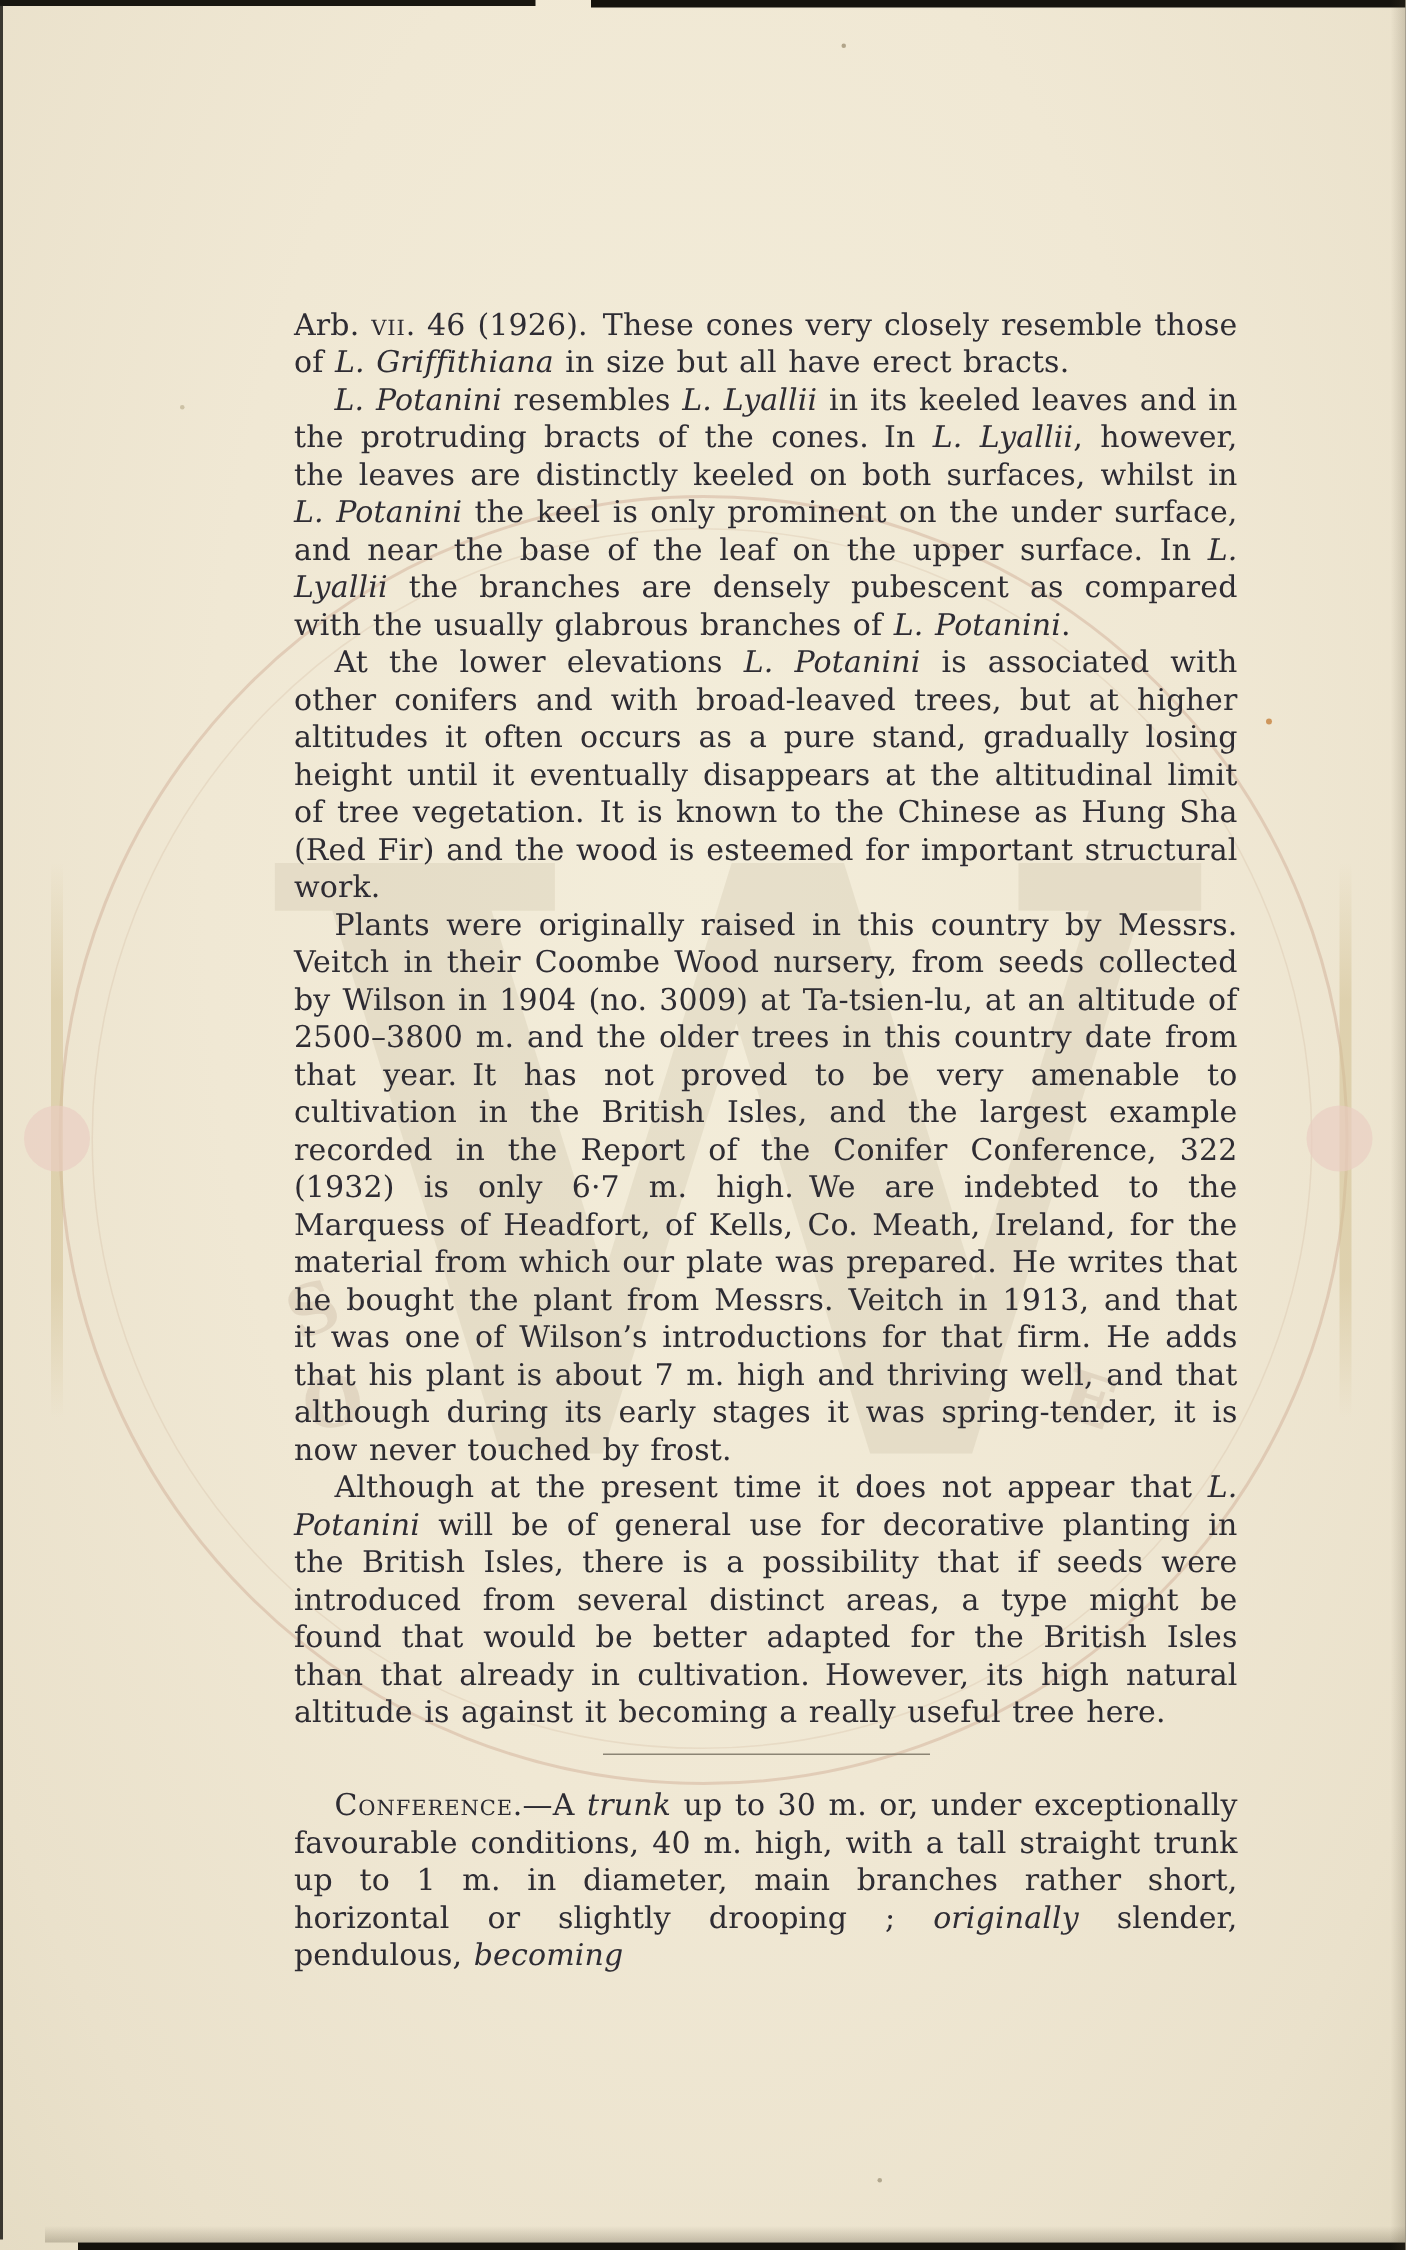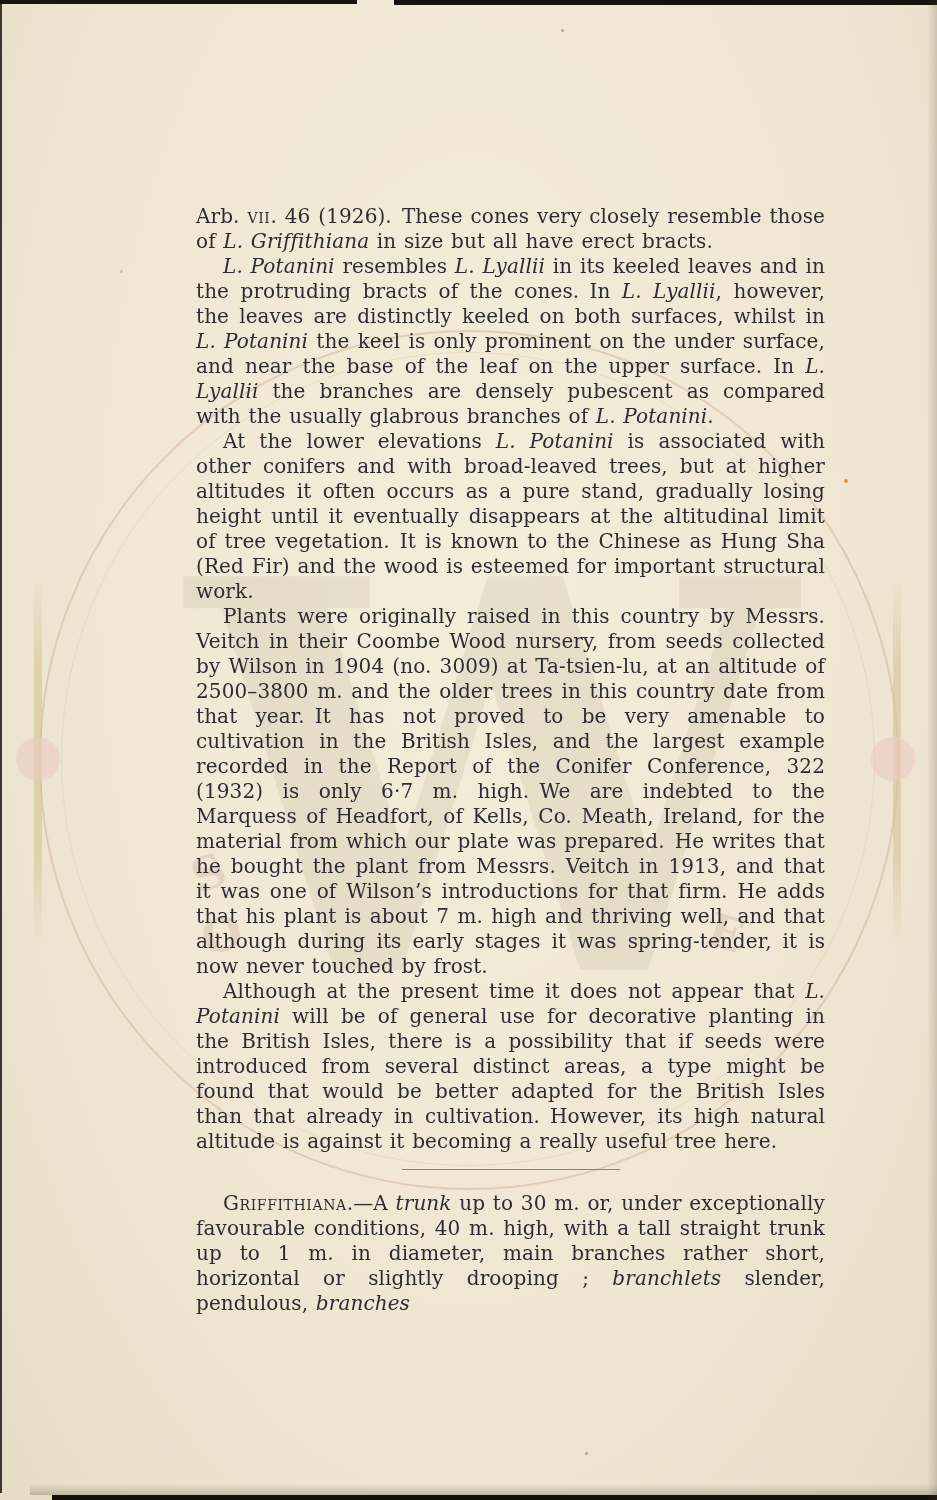--- a/index.html
+++ b/index.html
@@ -71,21 +71,21 @@
   <span class="wm-ring-letter wm-rl-1">O</span>
   <span class="wm-ring-letter wm-rl-2">E</span>
 
   <div class="text-block" id="text-block" style="color: rgb(46, 44, 51);">
       <p class="no-indent"><span>Arb. </span><span class="sc">vii</span><span>. 46 (1926). These cones very closely resemble those of </span><span class="i">L. Griffithiana</span><span> in size but all have erect bracts.</span></p>
       <p class=""><span class="i">L. Potanini</span><span> resembles </span><span class="i">L. Lyallii</span><span> in its keeled leaves and in the protruding bracts of the cones. In </span><span class="i">L. Lyallii</span><span>, however, the leaves are distinctly keeled on both surfaces, whilst in </span><span class="i">L. Potanini</span><span> the keel is only prominent on the under surface, and near the base of the leaf on the upper surface. In </span><span class="i">L. Lyallii</span><span> the branches are densely pubescent as compared with the usually glabrous branches of </span><span class="i">L. Potanini</span><span>.</span></p>
       <p class=""><span>At the lower elevations </span><span class="i">L. Potanini</span><span> is associated with other conifers and with broad-leaved trees, but at higher altitudes it often occurs as a pure stand, gradually losing height until it eventually disappears at the altitudinal limit of tree vegetation. It is known to the Chinese as Hung Sha (Red Fir) and the wood is esteemed for important structural work.</span></p>
       <p class=""><span>Plants were originally raised in this country by Messrs. Veitch in their Coombe Wood nursery, from seeds collected by Wilson in 1904 (no. 3009) at Ta-tsien-lu, at an altitude of 2500–3800 m. and the older trees in this country date from that year. It has not proved to be very amenable to cultivation in the British Isles, and the largest example recorded in the Report of the Conifer Conference, 322 (1932) is only 6·7 m. high. We are indebted to the Marquess of Headfort, of Kells, Co. Meath, Ireland, for the material from which our plate was prepared. He writes that he bought the plant from Messrs. Veitch in 1913, and that it was one of Wilson’s introductions for that firm. He adds that his plant is about 7 m. high and thriving well, and that although during its early stages it was spring-tender, it is now never touched by frost.</span></p>
       <p class=""><span>Although at the present time it does not appear that </span><span class="i">L. Potanini</span><span> will be of general use for decorative planting in the British Isles, there is a possibility that if seeds were introduced from several distinct areas, a type might be found that would be better adapted for the British Isles than that already in cultivation. However, its high natural altitude is against it becoming a really useful tree here.</span></p>
       <hr class="section-divider">
-      <p class=""><span class="sc">Griffithiana</span><span>.—A </span><span class="i">trunk</span><span> up to 30 m. or, under exceptionally favourable conditions, 40 m. high, with a tall straight trunk up to 1 m. in diameter, main branches rather short, horizontal or slightly drooping ; </span><span class="i">branchlets</span><span> slender, pendulous, </span><span class="i">branches</span></p>
+      <p class=""><span class="sc">Conference</span><span>.—A </span><span class="i">trunk</span><span> up to 30 m. or, under exceptionally favourable conditions, 40 m. high, with a tall straight trunk up to 1 m. in diameter, main branches rather short, horizontal or slightly drooping ; </span><span class="i">originally</span><span> slender, pendulous, </span><span class="i">becoming</span></p>
     </div>
 
   <div class="speck speck-1"></div>
   <div class="speck speck-2"></div>
   <div class="speck speck-3"></div>
   <div class="speck speck-4"></div>
 
   <div class="edge-top-left"></div>
   <div class="edge-top-right"></div>
   <div class="edge-left"></div>

